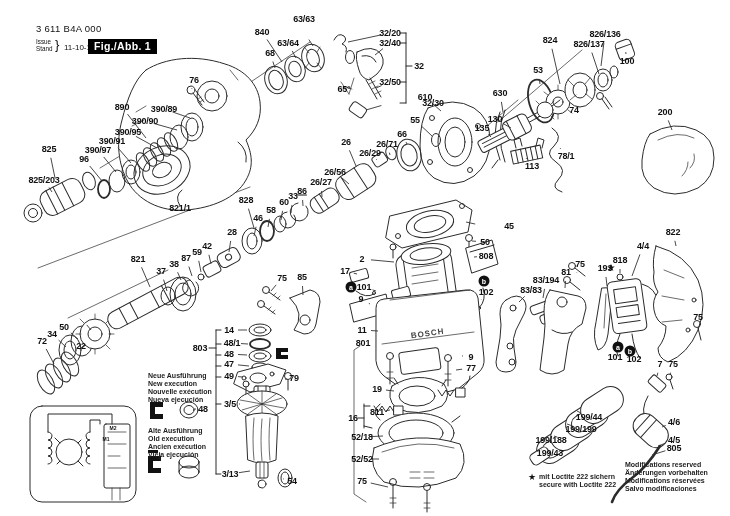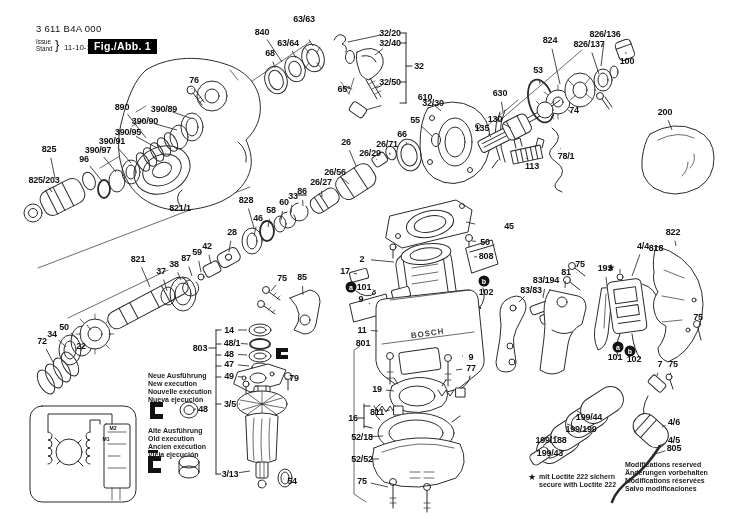--- a/index.html
+++ b/index.html
@@ -648,21 +648,21 @@
       <div class="part-label" style="left: 230px; top: 474px;">3/13</div>
       <div class="part-label" style="left: 292px; top: 481px;">54</div>
       <div class="part-label" style="left: 203px; top: 409px;">48</div>
       <div class="part-label" style="left: 282px; top: 278px;">75</div>
       <div class="part-label" style="left: 302px; top: 277px;">85</div>
       <div class="part-label" style="left: 531px; top: 290px;">83/83</div>
       <div class="part-label" style="left: 546px; top: 280px;">83/194</div>
       <div class="part-label" style="left: 566px; top: 272px;">81</div>
       <div class="part-label" style="left: 580px; top: 264px;">75</div>
       <div class="part-label" style="left: 605px; top: 268px;">193</div>
-      <div class="part-label" style="left: 620px; top: 248px; margin-left: 36px;">818</div>
+      <div class="part-label" style="left: 620px; top: 260px;">818</div>
       <div class="part-label" style="left: 643px; top: 246px;">4/4</div>
       <div class="part-label" style="left: 673px; top: 232px;">822</div>
       <div class="part-label" style="left: 698px; top: 317px;">75</div>
       <div class="part-label" style="left: 615px; top: 357px;">101</div>
       <div class="part-label" style="left: 634px; top: 359px;">102</div>
       <div class="part-label" style="left: 589px; top: 417px;">199/44</div>
       <div class="part-label" style="left: 581px; top: 429px;">199/199</div>
       <div class="part-label" style="left: 551px; top: 440px;">199/188</div>
       <div class="part-label" style="left: 550px; top: 453px;">199/43</div>
       <div class="part-label" style="left: 660px; top: 364px;">7</div>

